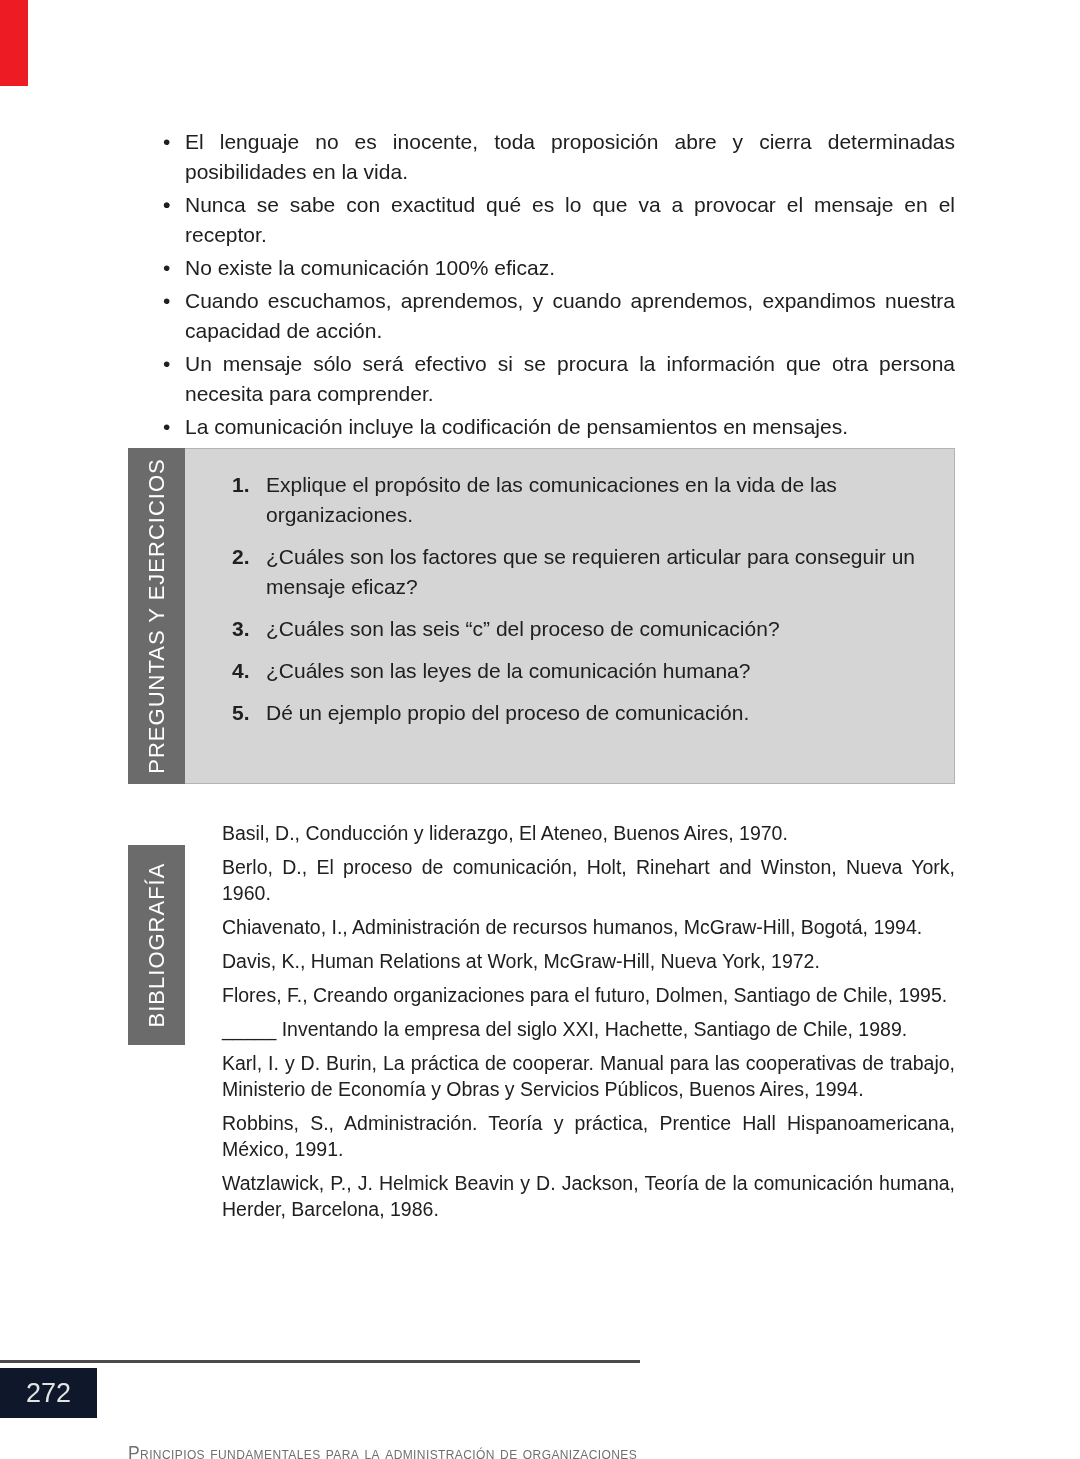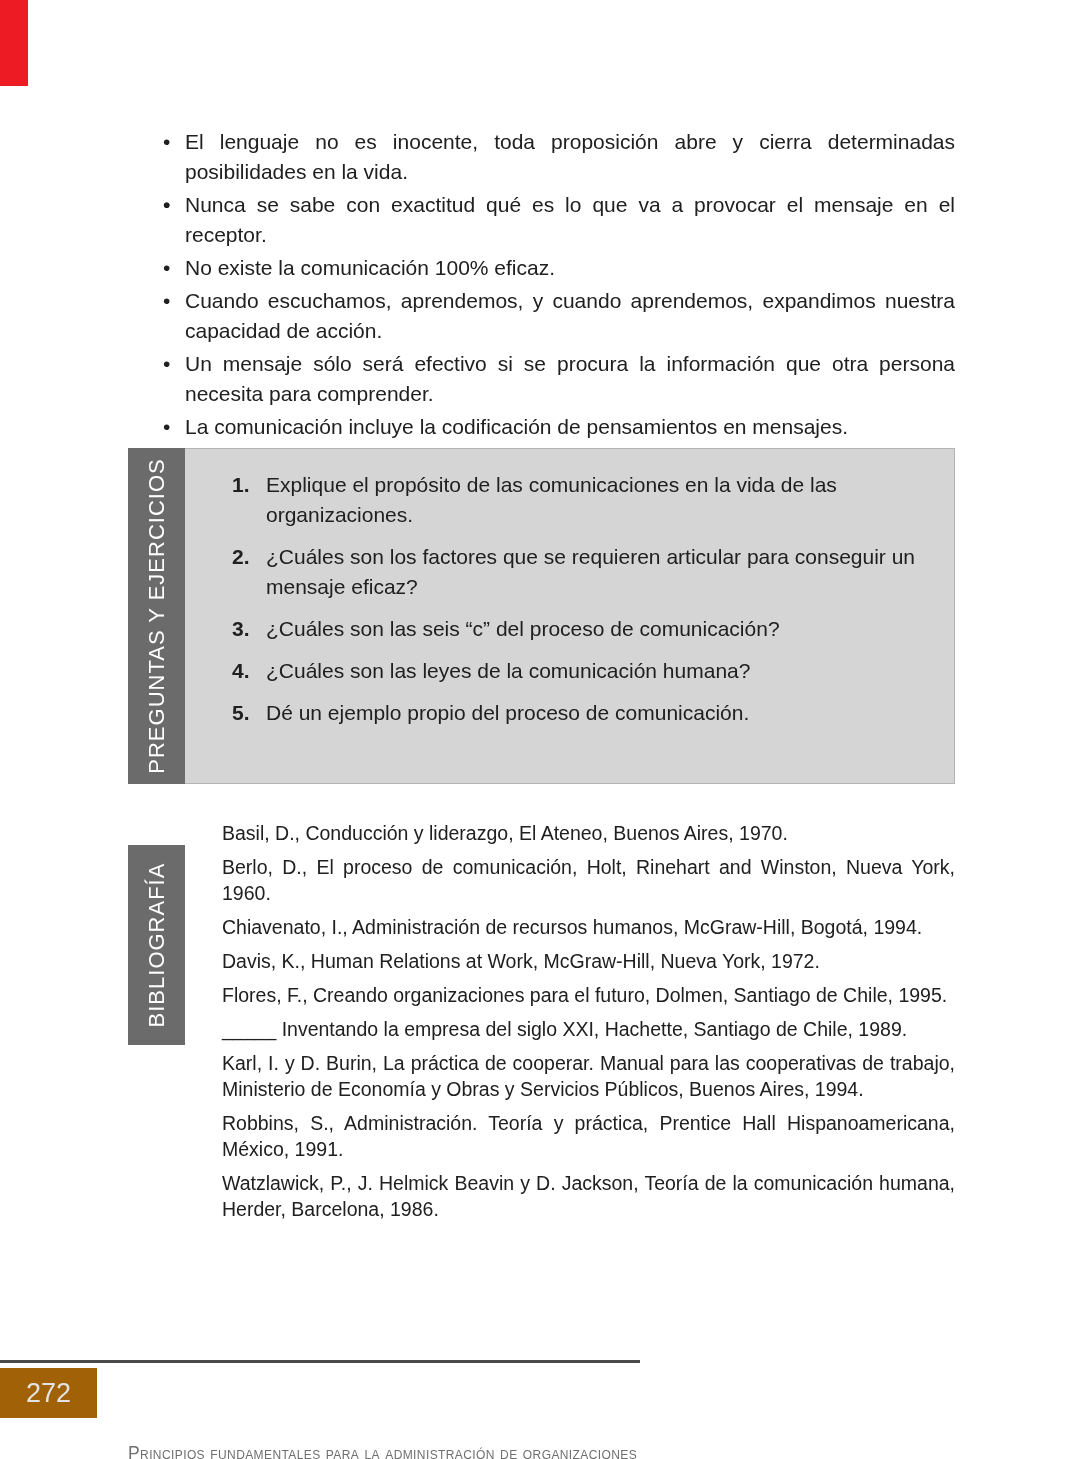--- a/index.html
+++ b/index.html
@@ -43,21 +43,21 @@
   .bib-bar-col { width:57px; flex:none; }
   .bib-bar { margin-top:25px; height:200px; width:57px; background:var(--bar-dark,#6b6b6b); position:relative; }
   .bib-entries { flex:1; margin-left:37px; }
   .bib-entry { font-size:19.5px; line-height:26px; text-align:justify; margin-bottom:8px; }
   .bib-entry .it { }
 
   
   .footer-rule { position:absolute; left:0; top:1360px; width:640px; height:3px; background:#4a4a4a; }
   .page-num-box {
     position:absolute; left:0; top:1368px; width:97px; height:50px;
-    background:#a16207; color:#e3e3e3; font-size:27px;
+    background:#0f172a; color:#e3e3e3; font-size:27px;
     display:flex; align-items:center; justify-content:center;
   }
   .footer-text { position:absolute; left:128px; top:1441px; }
   .footer-line1 {
     font-variant:small-caps; font-size:17.5px; line-height:24px;
     color:#6f6f6f; letter-spacing:0.4px;
   }
   .footer-line2 { font-size:20px; line-height:27px; color:#565656; }
   .footer-line2 .cap { font-variant:small-caps; font-weight:bold; color:#3b82f6; }
   .footer-line2 .roman { font-family:"Liberation Serif", serif; font-weight:normal; color:#4c4c4c;text-align:right; }

